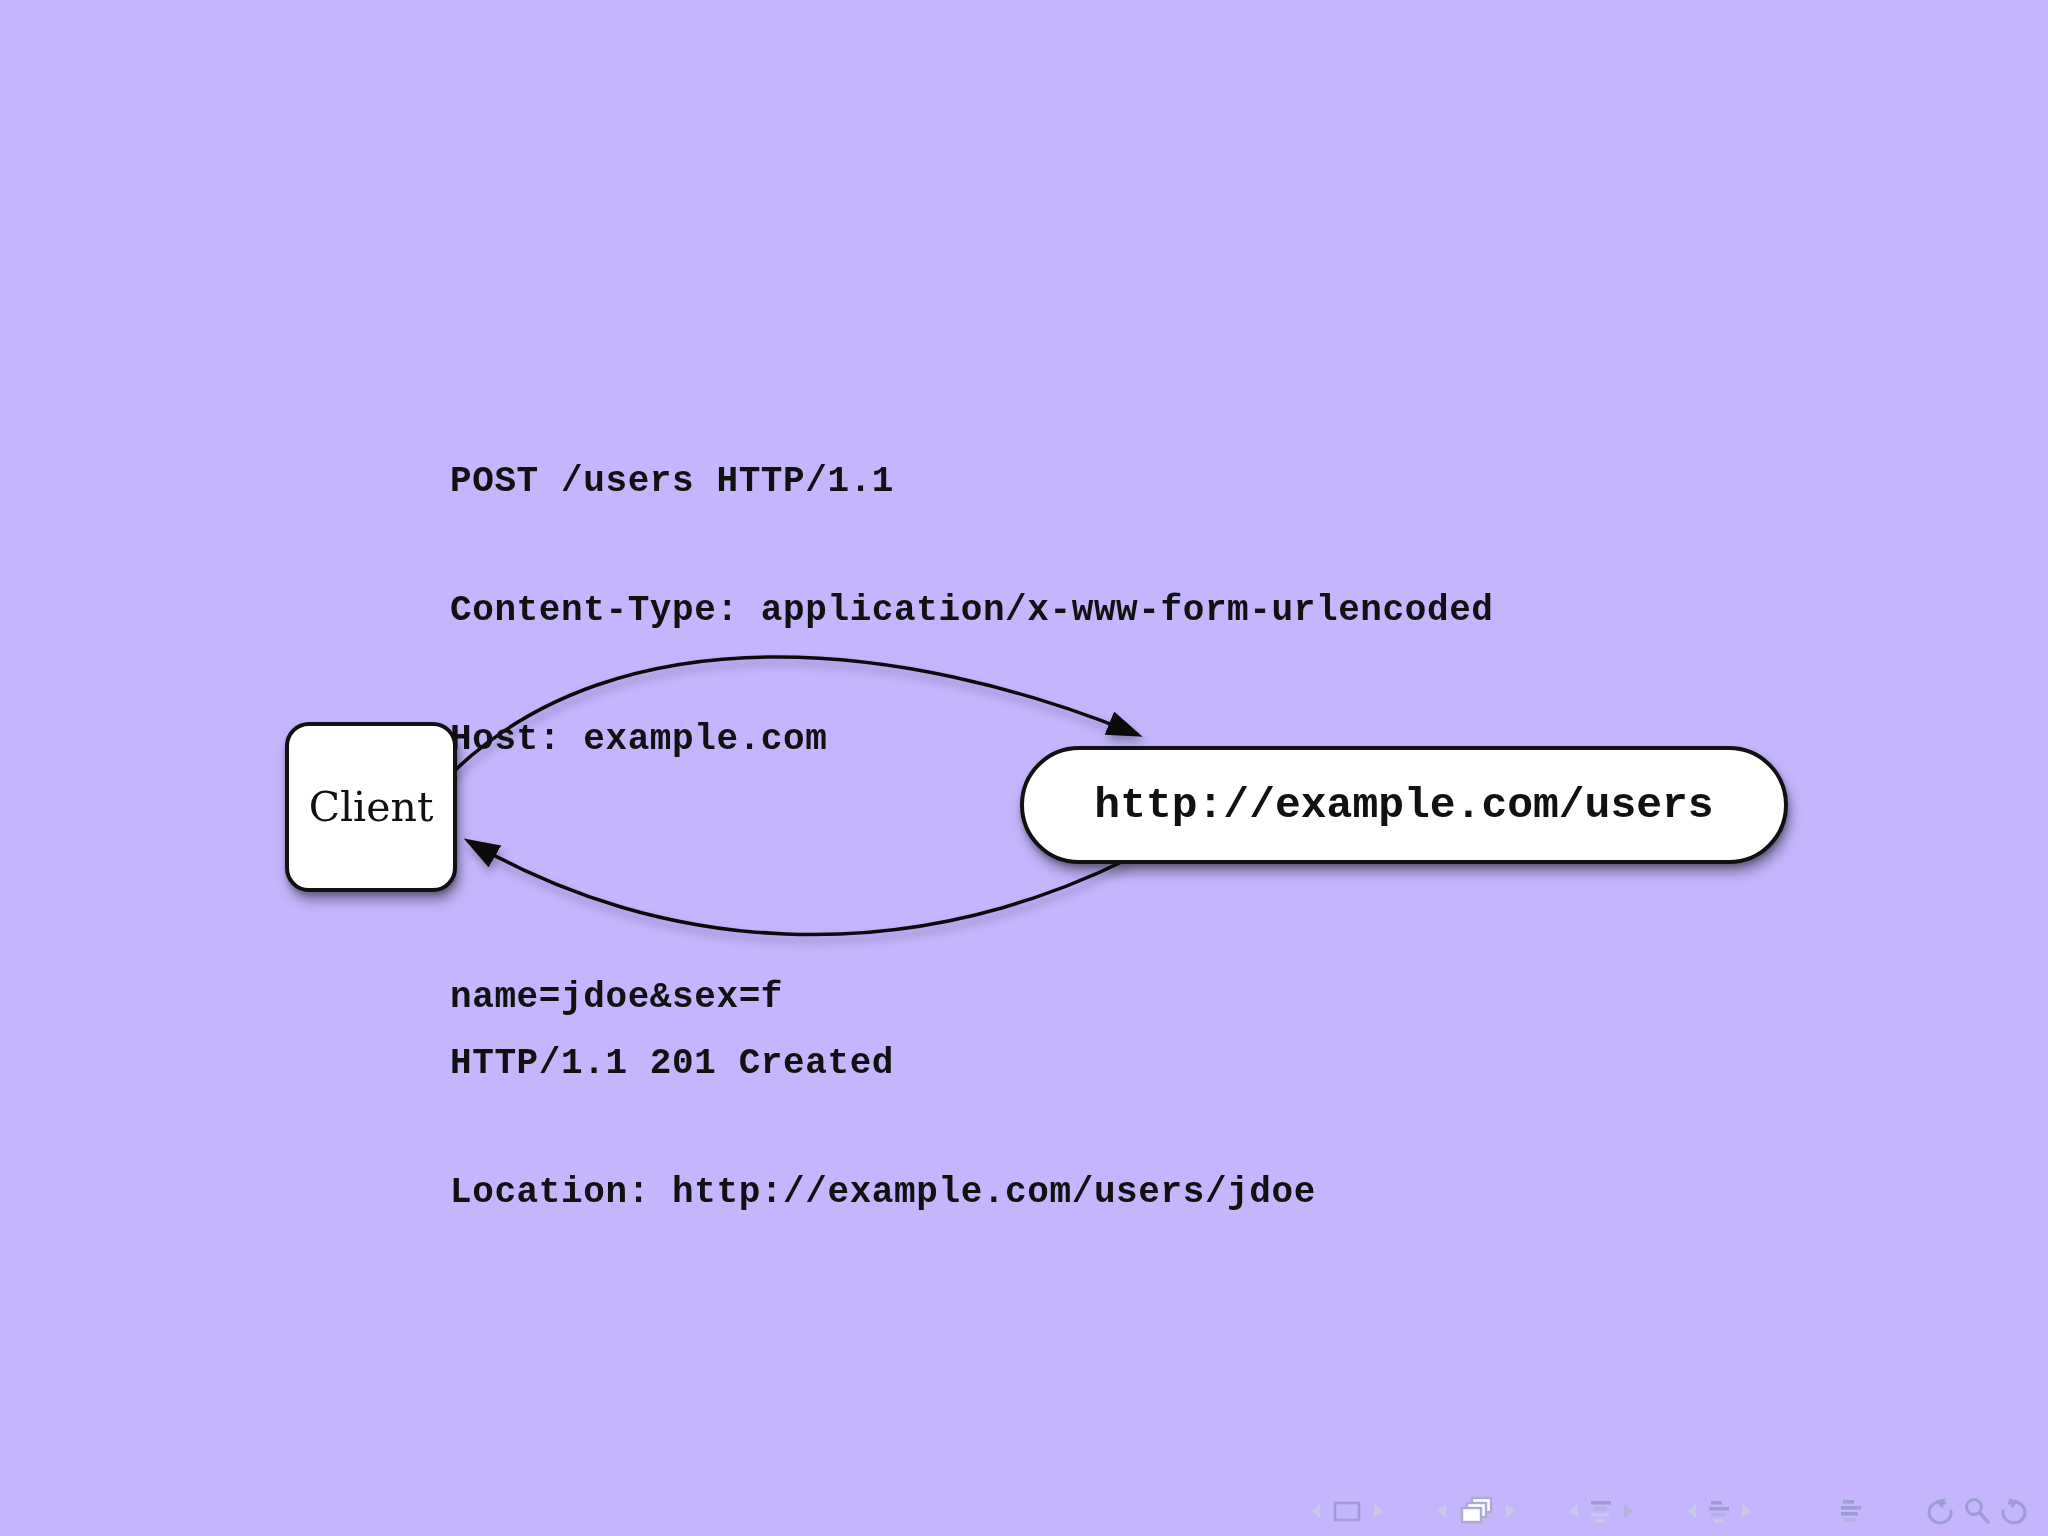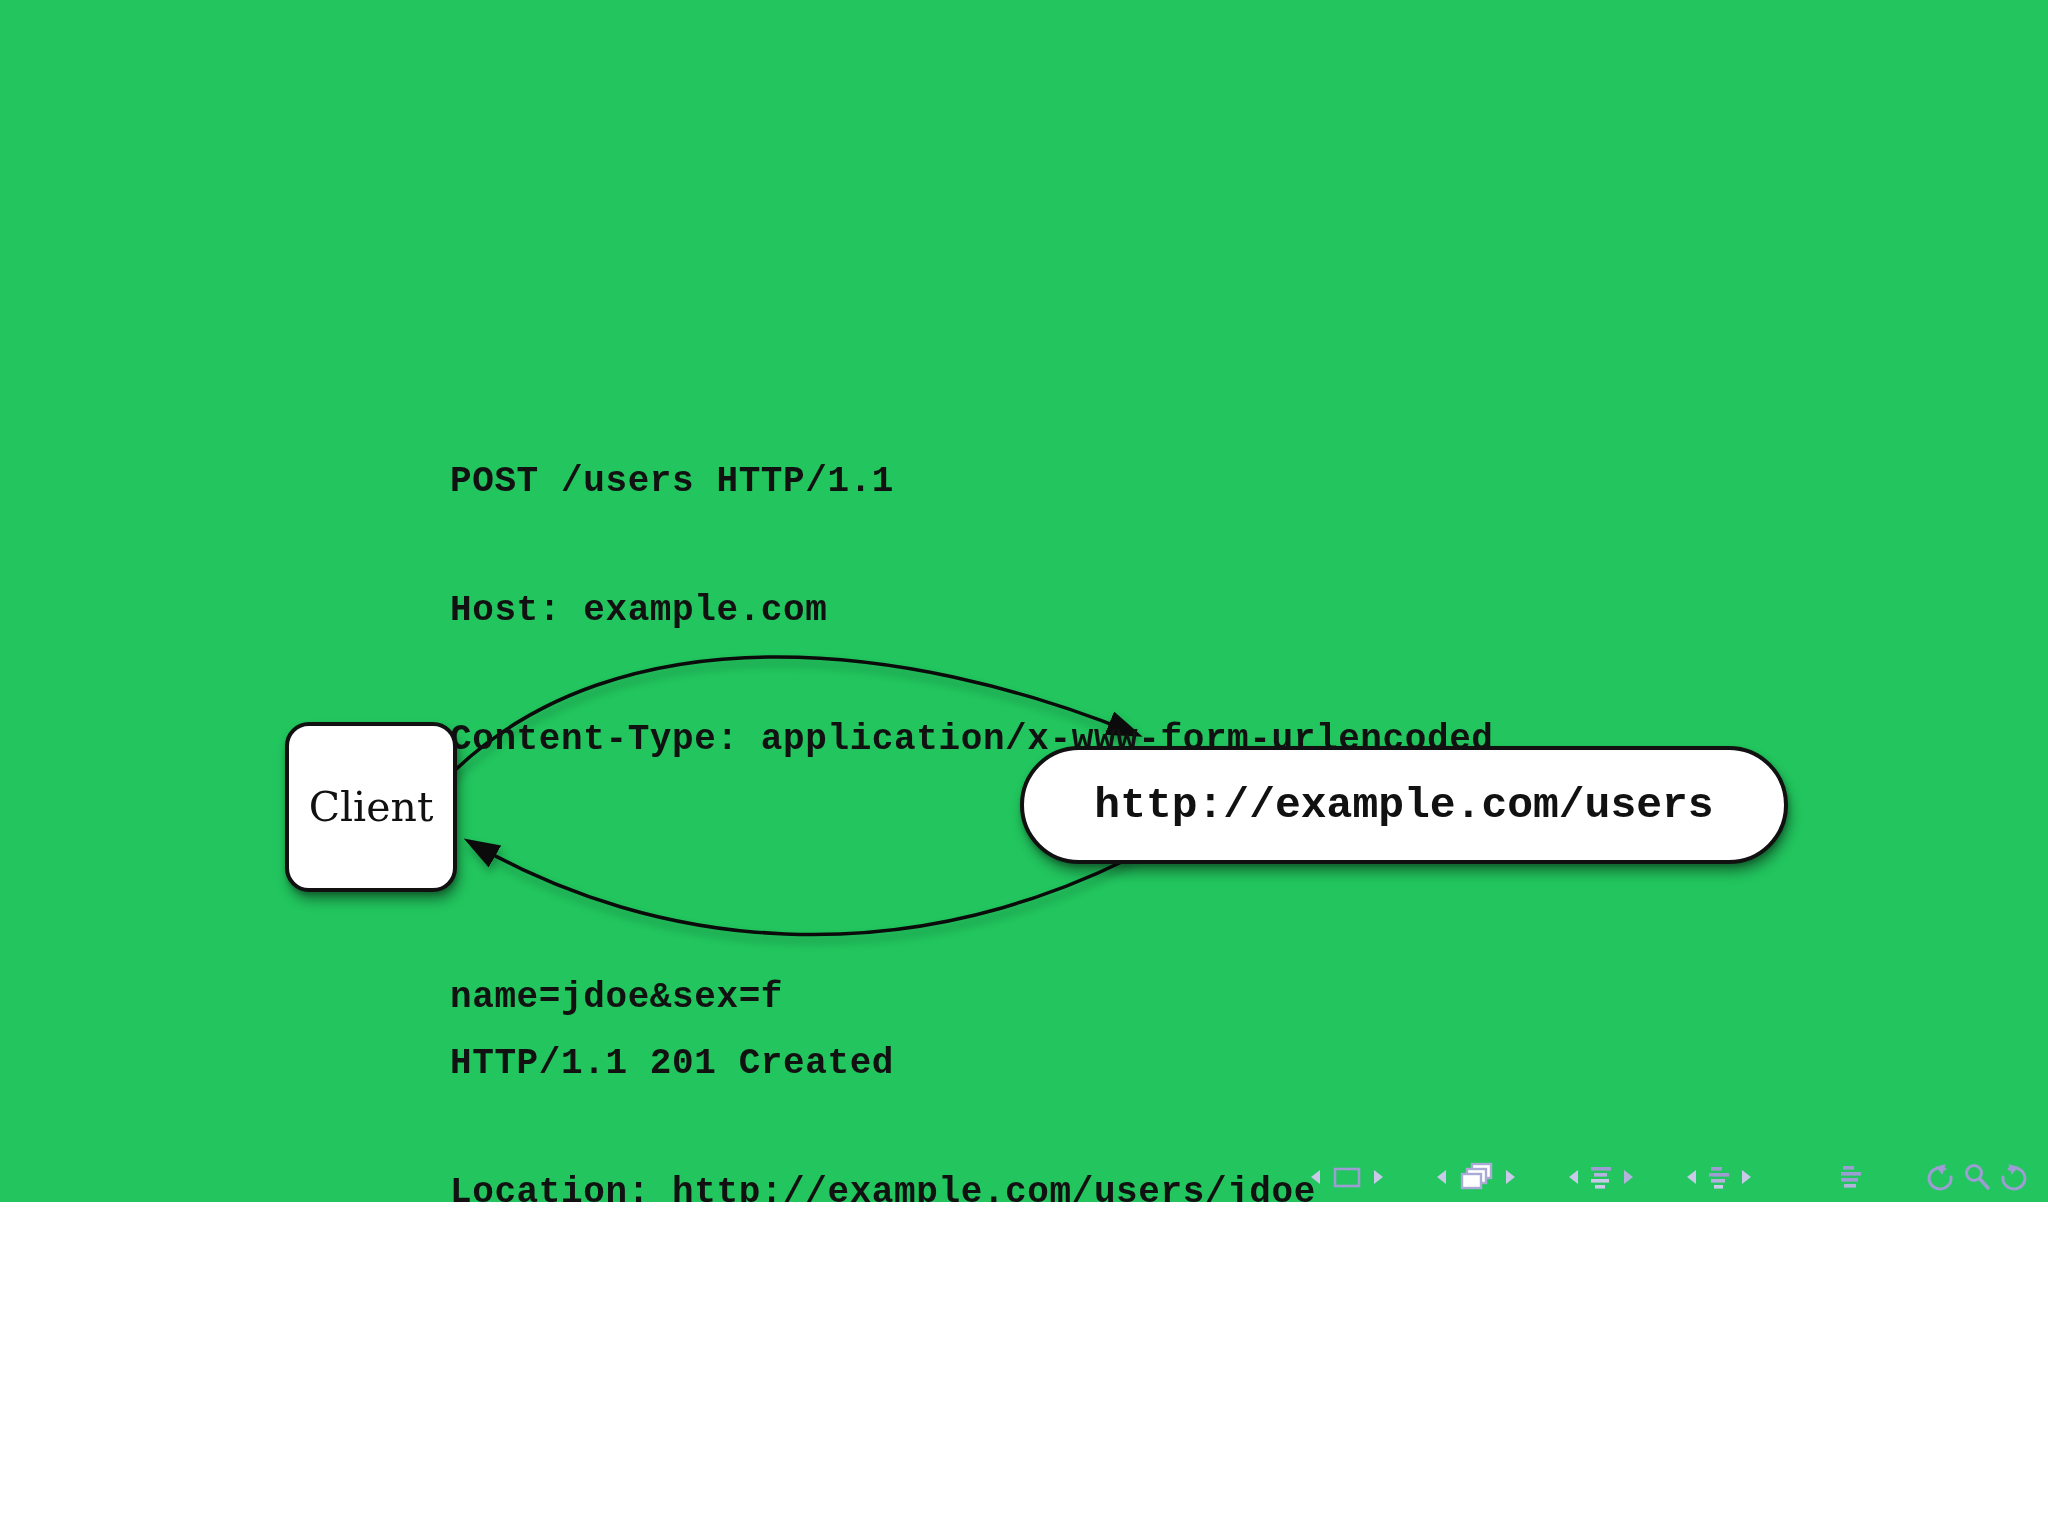--- a/index.html
+++ b/index.html
@@ -1,19 +1,19 @@
 <!DOCTYPE html>
 <html><head>
 <meta charset="utf-8">
 <style>
   html,body{margin:0;padding:0;background:#fff;}
   .slide{
     position:relative;
-    width:2048px;height:1202px;
-    background:#22c55e;
+    width:2048px;height:1536px;
+    background:#c4b5fd;
     overflow:hidden;
     font-family:"Liberation Sans",sans-serif;
   }
   
   .code-block{
     position:absolute;
     left:450px;
     color:#111;
     font-family:"Liberation Mono","DejaVu Sans Mono",monospace;
     font-weight:bold;
@@ -81,22 +81,22 @@
       <marker id="arrow" markerWidth="12" markerHeight="9" refX="8" refY="3.5" orient="auto" markerUnits="strokeWidth">
         <path d="M0,0 L10,3.5 L0,7 z" fill="#0b0b0b"></path>
       </marker>
     </defs>
     <path class="wire" d="M 453 772 C 620 612, 900 638, 1136 734" marker-end="url(#arrow)"></path>
     <path class="wire" d="M 1130 858 C 900 972, 660 952, 470 842" marker-end="url(#arrow)"></path>
   </svg>
 
   <div class="code-block request">
     <div class="code-line">POST /users HTTP/1.1</div>
+    <div class="code-line">Content-Type: application/x-www-form-urlencoded</div>
     <div class="code-line">Host: example.com</div>
-    <div class="code-line">Content-Type: application/x-www-form-urlencoded</div>
     <div class="code-line"></div>
     <div class="code-line">name=jdoe&amp;sex=f</div>
   </div>
 
   <div class="code-block response">
     <div class="code-line">HTTP/1.1 201 Created</div>
     <div class="code-line">Location: http://example.com/users/jdoe</div>
   </div>
 
   <div class="node resource-node">

